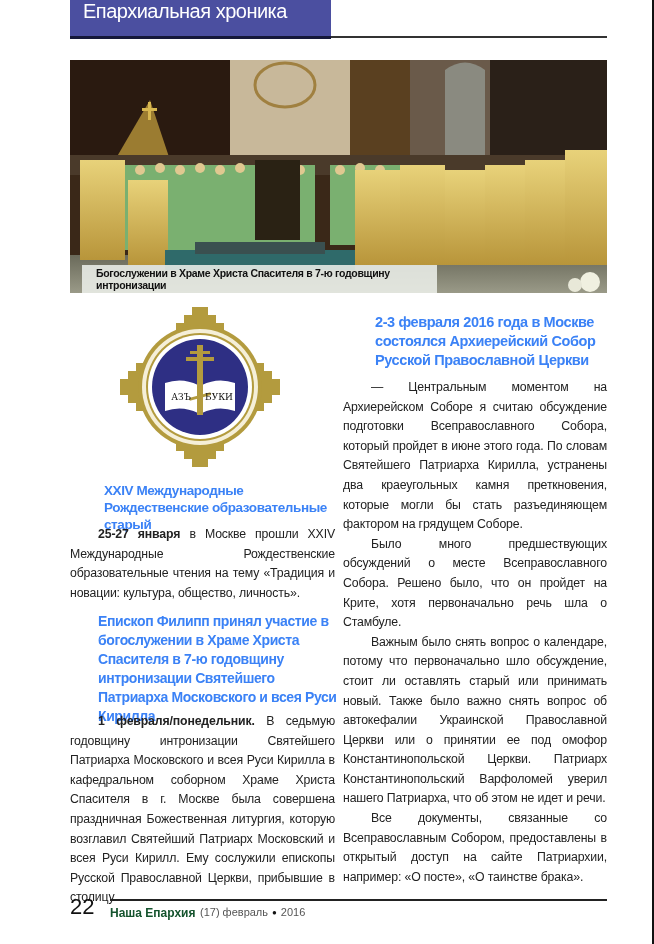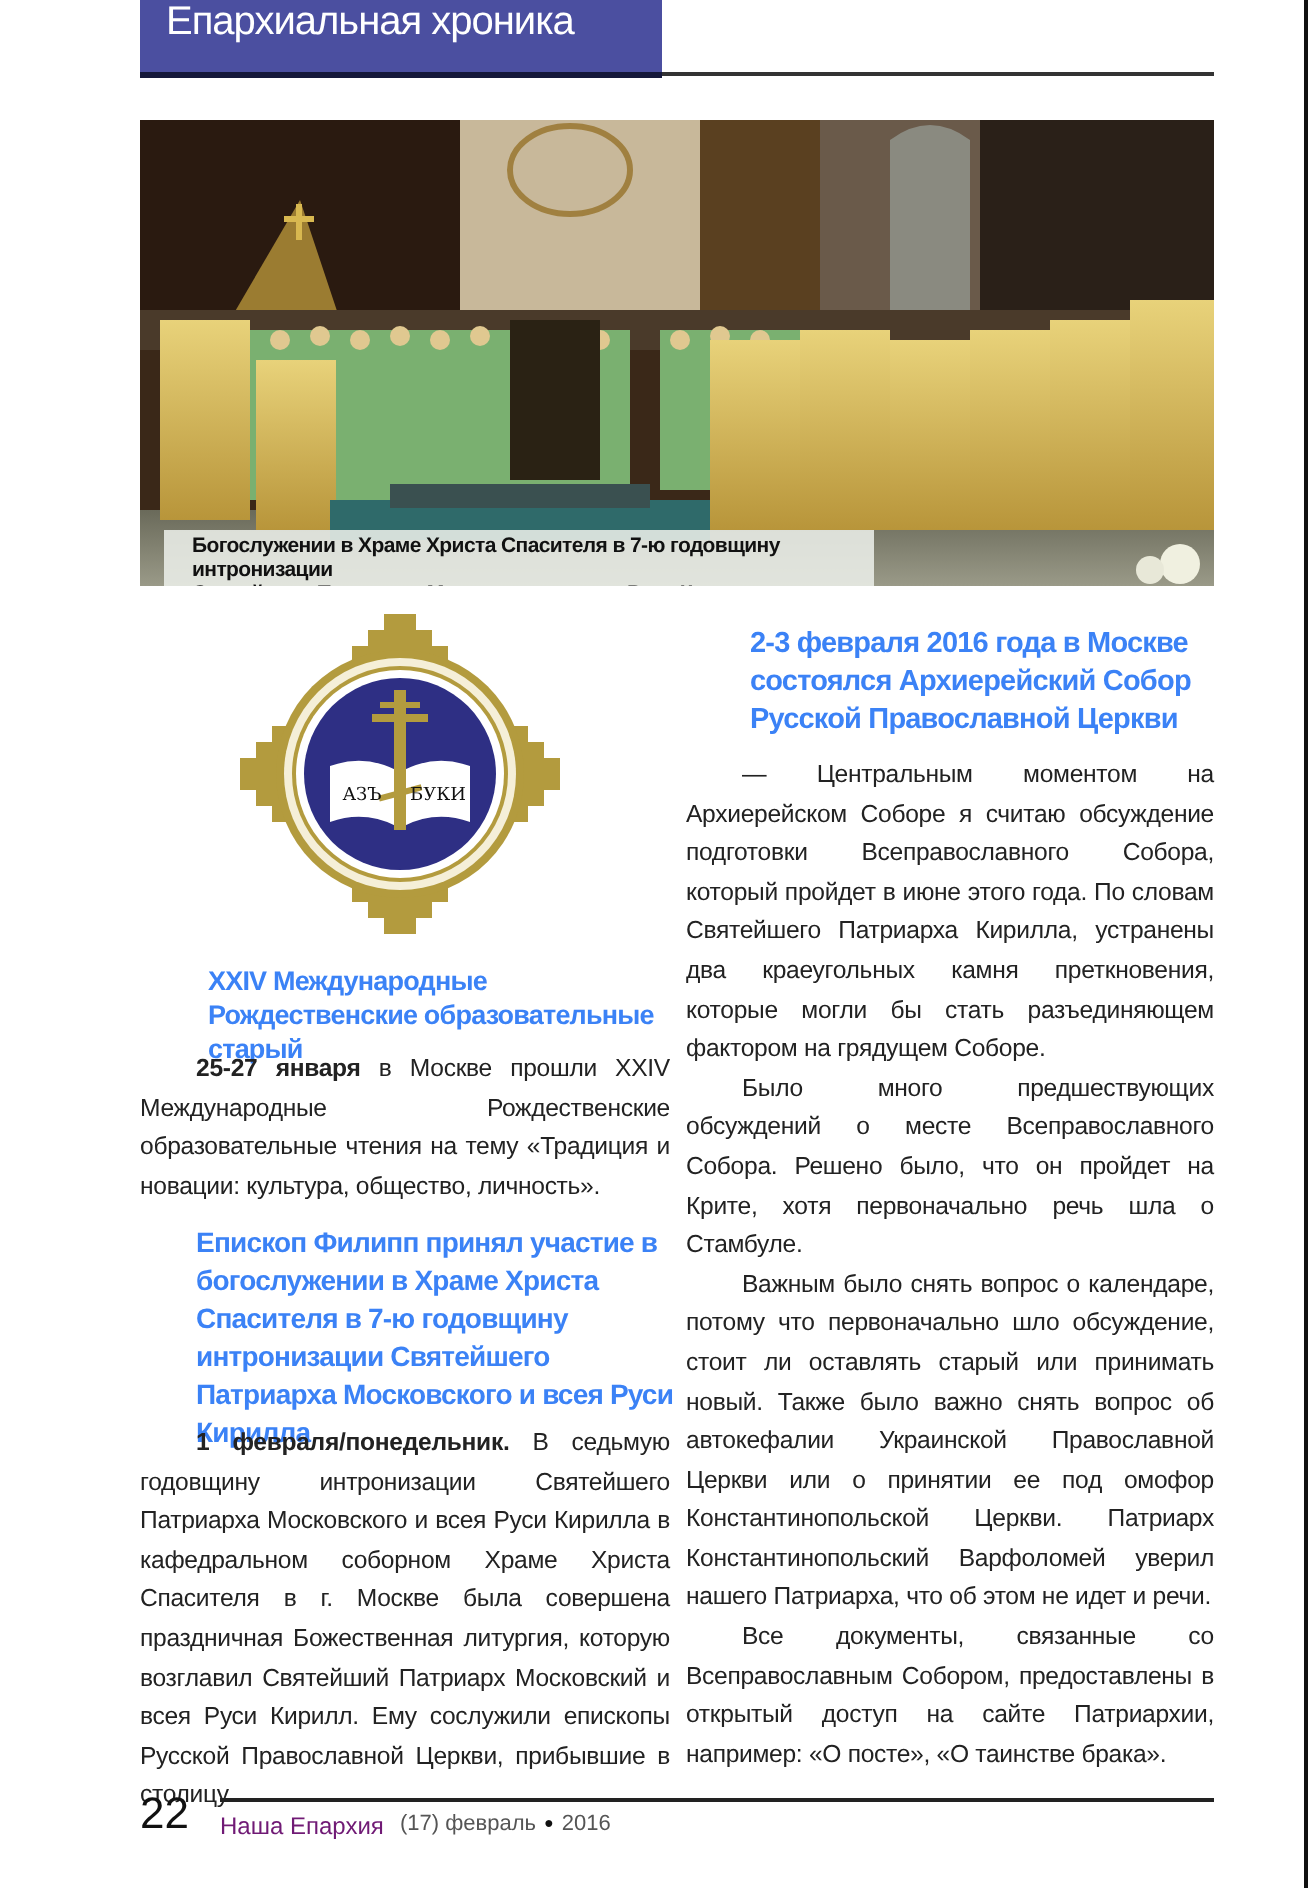--- a/index.html
+++ b/index.html
@@ -45,21 +45,21 @@
   }
   .body-text p { text-indent: 28px; }
   .body-text b { font-weight: bold; }
   .col-left-1 { left: 70px; top: 525px; width: 265px; }
   .col-left-2 { left: 70px; top: 712px; width: 265px; }
   .col-right { left: 343px; top: 378px; width: 264px; }
 
   .footer-num { position: absolute; left: 70px; top: 894px; font-size: 22px; color: #111;
     font-family: "Liberation Sans Narrow", "Liberation Sans", sans-serif; }
   .footer-rule { position: absolute; left: 110px; top: 899px; width: 497px; height: 1.5px; background: #222; }
-  .footer-title { position: absolute; left: 110px; top: 906px; font-size: 12px; font-weight: normal; color: #701a75; text-align: center; }
+  .footer-title { position: absolute; left: 110px; top: 906px; font-size: 12px; font-weight: bold; color: #14532d; text-align: center; }
   .footer-issue { position: absolute; left: 200px; top: 906px; font-size: 11px; color: #555;
     font-family: "Liberation Sans Narrow", "Liberation Sans", sans-serif; }
   .footer-issue .dot { font-size: 8px; margin: 0 4px; vertical-align: 1px; color: #111; }
 </style>
 </head>
 <body>
 
 <div class="right-edge"></div>
 
 <div class="section-band">Епархиальная хроника</div>

